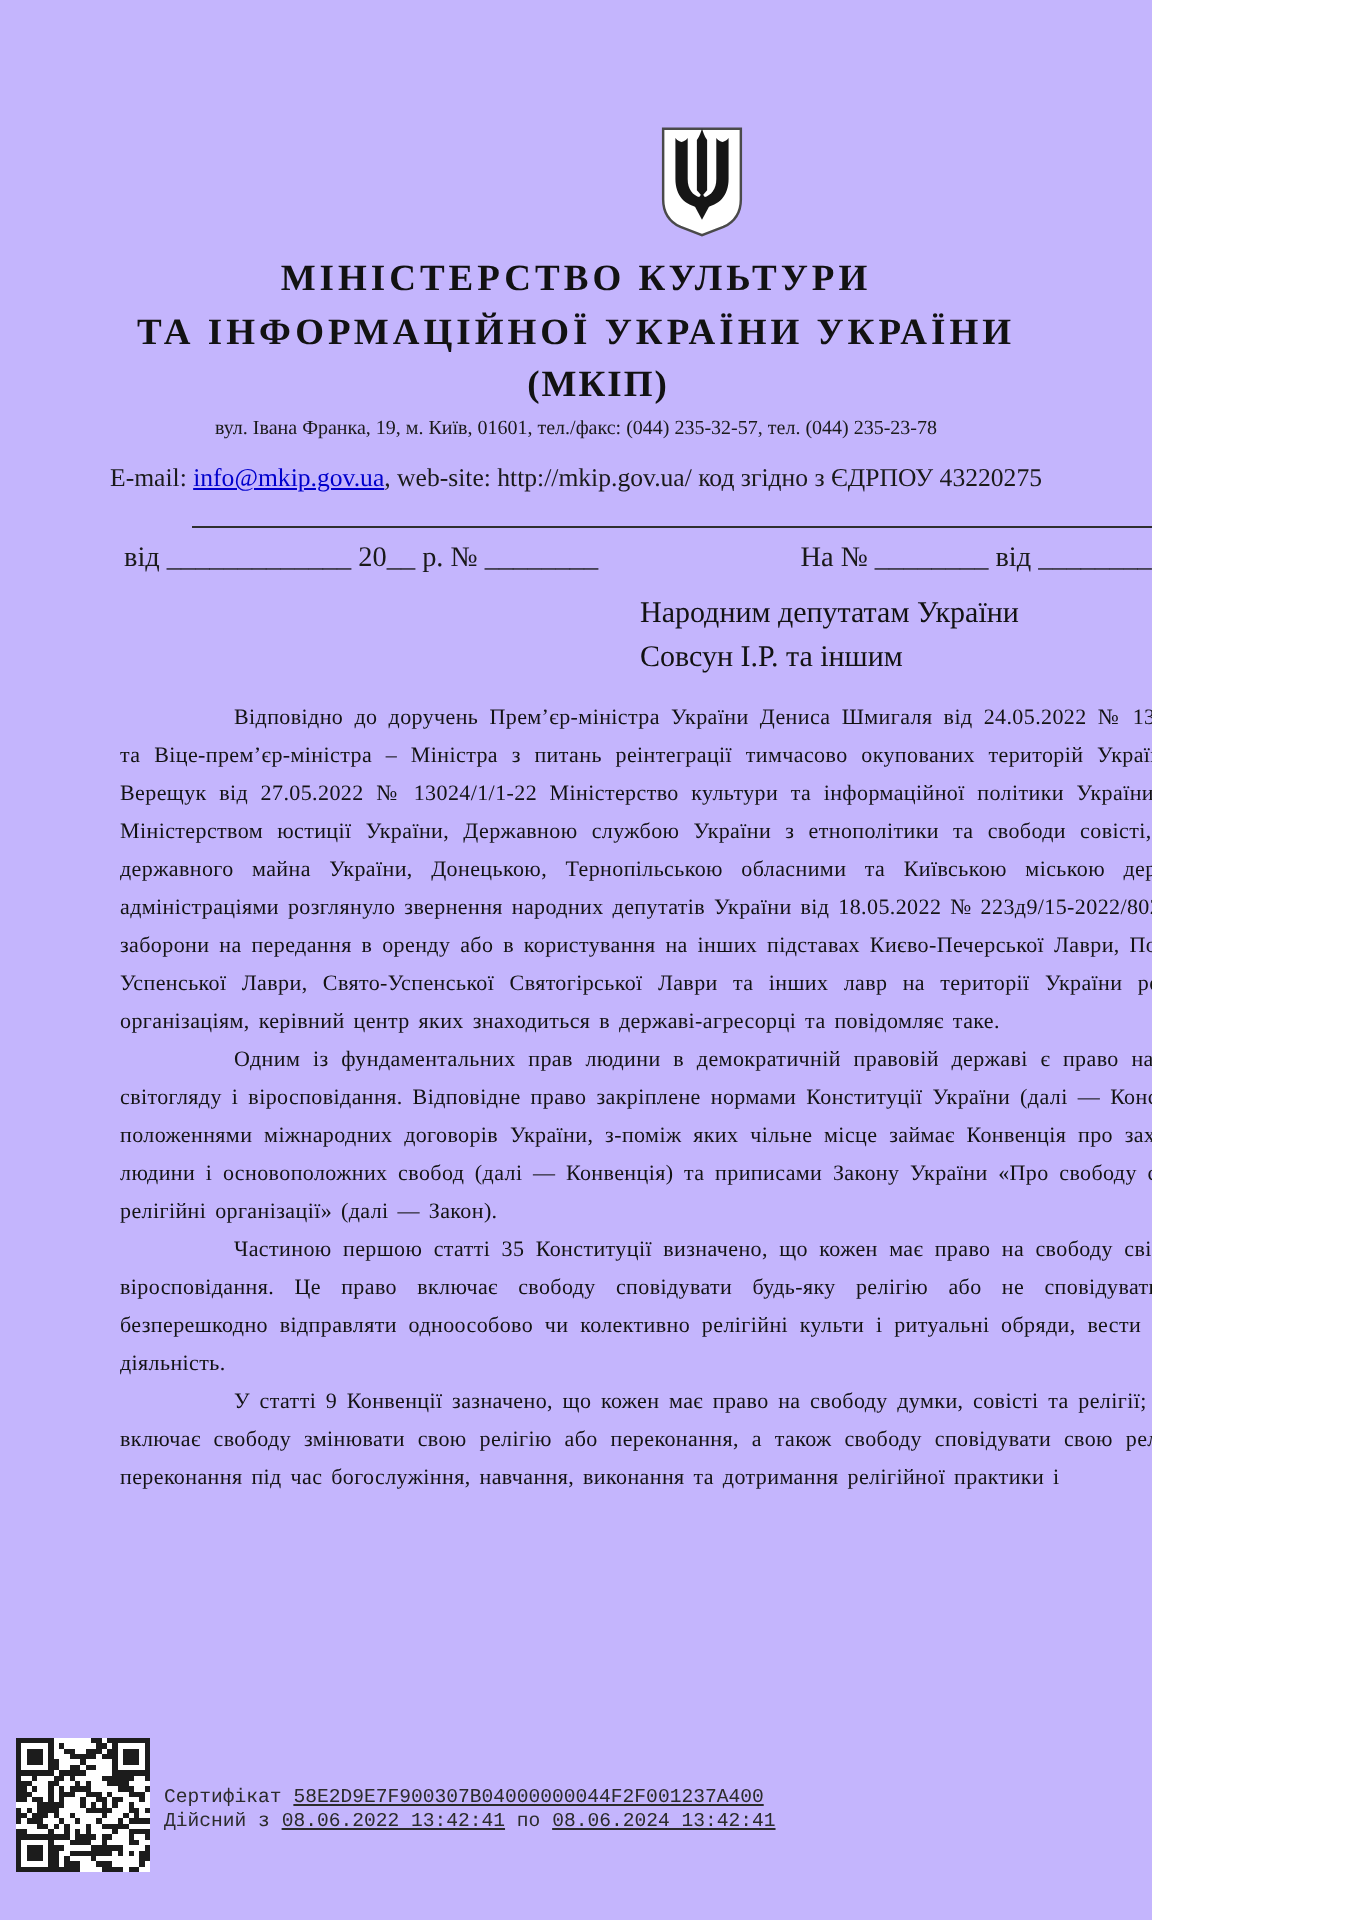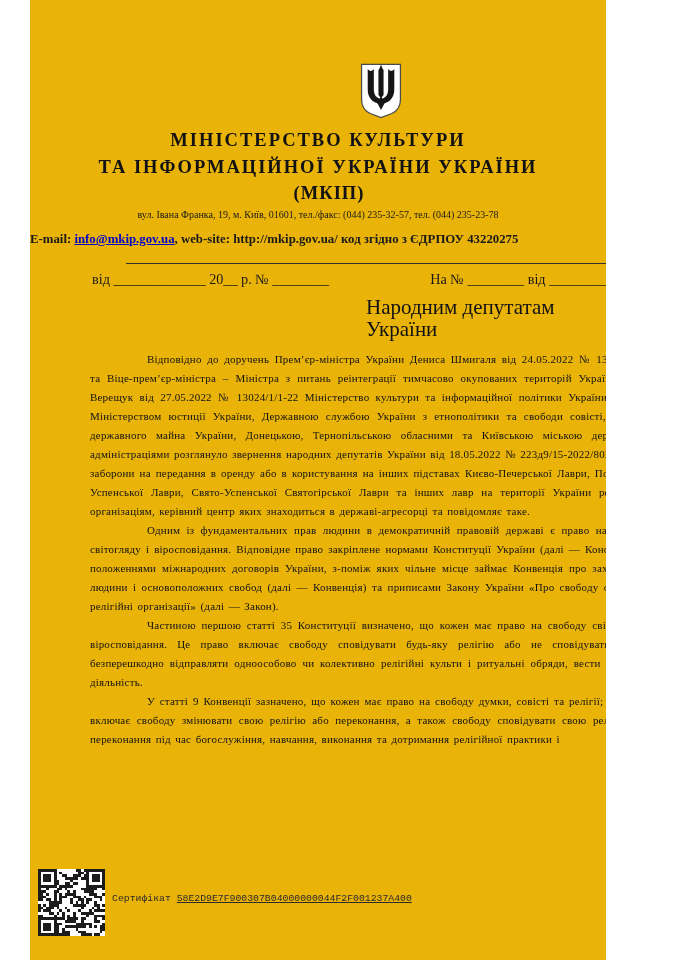--- a/index.html
+++ b/index.html
@@ -1,41 +1,41 @@
 <!DOCTYPE html>
 <html><head>
 <meta charset="utf-8">
 <style>
   html,body{margin:0;padding:0;background:#ffffff;}
   .page{
-    position:relative;width:576px;height:960px;background:#eab308;
-    font-family:"Liberation Serif",serif;color:#141414;overflow:hidden;margin-left:30px;
+    position:relative;width:576px;height:960px;background:#c4b5fd;
+    font-family:"Liberation Serif",serif;color:#141414;overflow:hidden;
   }
   .emblem{position:absolute;left:328px;top:62px;width:46px;height:58px;}
   .ministry{
     position:absolute;left:0;top:127px;width:100%;text-align:center;
     font-weight:bold;font-size:18.5px;line-height:26.5px;letter-spacing:2px;color:#121212;
   }
   .ministry .abbr{letter-spacing:1px;padding-left:22px;}
   .address-line{
     position:absolute;left:0;top:209px;width:100%;text-align:center;
     font-size:10px;color:#1a1a1a;
   }
   .contact-line{
-    position:absolute;left:0;top:232px;width:100%;text-align:left;
-    font-size:12.8px;color:#1a1a1a;font-weight:bold;
+    position:absolute;left:0;top:232px;width:100%;text-align:center;
+    font-size:12.8px;color:#1a1a1a;
   }
   .contact-line a{color:#0000cc;text-decoration:underline;}
   .divider{position:absolute;left:96px;top:263px;width:496px;height:1.4px;background:#2f2f2f;}
   .refline{
     position:absolute;left:62px;top:271px;width:560px;
     display:flex;justify-content:space-between;font-size:14.2px;color:#1a1a1a;align-items:center;
   }
   .addressee{
-    position:absolute;left:336px;top:297px;font-size:21px;line-height:21.5px;color:#121212;
+    position:absolute;left:320px;top:297px;font-size:15px;line-height:21.5px;color:#121212;
   }
   .letter-body{
     position:absolute;left:60px;top:350px;width:562px;z-index:1;
     font-size:11px;line-height:19px;text-align:justify;color:#131313;
     letter-spacing:0.2px;word-spacing:1.5px;
   }
   .letter-body p{margin:0;text-indent:57px;}
   .stamp{position:absolute;left:0;top:0;z-index:2;}
   .qr{position:absolute;left:8px;top:869px;width:67px;height:67px;}
   .stamp-lines{
@@ -79,20 +79,21 @@
 
   <div class="divider"></div>
 
   <div class="refline">
     <span>від _____________ 20__ р. № ________</span>
     <span>На № ________ від ________ 20__ р.</span>
   </div>
 
   <div class="addressee">
     <div>Народним депутатам України</div>
+    <div>Совсун І.Р. та іншим</div>
   </div>
 
   <div class="letter-body">
     <p>Відповідно до доручень Прем’єр-міністра України Дениса Шмигаля від 24.05.2022 № 1328/3.1-22 та Віце-прем’єр-міністра – Міністра з питань реінтеграції тимчасово окупованих територій України Ірини Верещук від 27.05.2022 № 13024/1/1-22 Міністерство культури та інформаційної політики України разом з Міністерством юстиції України, Державною службою України з етнополітики та свободи совісті, Фондом державного майна України, Донецькою, Тернопільською обласними та Київською міською державними адміністраціями розглянуло звернення народних депутатів України від 18.05.2022 № 223д9/15-2022/80293 щодо заборони на передання в оренду або в користування на інших підставах Києво-Печерської Лаври, Почаївської Успенської Лаври, Свято-Успенської Святогірської Лаври та інших лавр на території України релігійним організаціям, керівний центр яких знаходиться в державі-агресорці та повідомляє таке.</p>
     <p>Одним із фундаментальних прав людини в демократичній правовій державі є право на свободу світогляду і віросповідання. Відповідне право закріплене нормами Конституції України (далі — Конституція), положеннями міжнародних договорів України, з-поміж яких чільне місце займає Конвенція про захист прав людини і основоположних свобод (далі — Конвенція) та приписами Закону України «Про свободу совісті та релігійні організації» (далі — Закон).</p>
     <p>Частиною першою статті 35 Конституції визначено, що кожен має право на свободу світогляду і віросповідання. Це право включає свободу сповідувати будь-яку релігію або не сповідувати ніякої, безперешкодно відправляти одноособово чи колективно релігійні культи і ритуальні обряди, вести релігійну діяльність.</p>
     <p>У статті 9 Конвенції зазначено, що кожен має право на свободу думки, совісті та релігії; це право включає свободу змінювати свою релігію або переконання, а також свободу сповідувати свою релігію або переконання під час богослужіння, навчання, виконання та дотримання релігійної практики і</p>
   </div>
 
   <span class="frag frag1">с</span>
@@ -420,16 +421,17 @@
           <rect x="11" y="24" width="1" height="1" fill="#1c1c1c"></rect>
           <rect x="16" y="24" width="1" height="1" fill="#1c1c1c"></rect>
           <rect x="17" y="24" width="1" height="1" fill="#1c1c1c"></rect>
           <rect x="18" y="24" width="1" height="1" fill="#1c1c1c"></rect>
           <rect x="19" y="24" width="1" height="1" fill="#1c1c1c"></rect>
           <rect x="21" y="24" width="1" height="1" fill="#1c1c1c"></rect>
           <rect x="22" y="24" width="1" height="1" fill="#1c1c1c"></rect>
         </svg></div>
     <div class="stamp-lines">
       <div><span>Сертифікат</span>&nbsp;<span class="u">58E2D9E7F900307B04000000044F2F001237A400</span></div>
+      <div><span>Дійсний з</span>&nbsp;<span class="u">08.06.2022 13:42:41</span>&nbsp;<span>по</span>&nbsp;<span class="u">08.06.2024 13:42:41</span></div>
     </div>
   </div>
 
 </div>
 
 </body></html>

